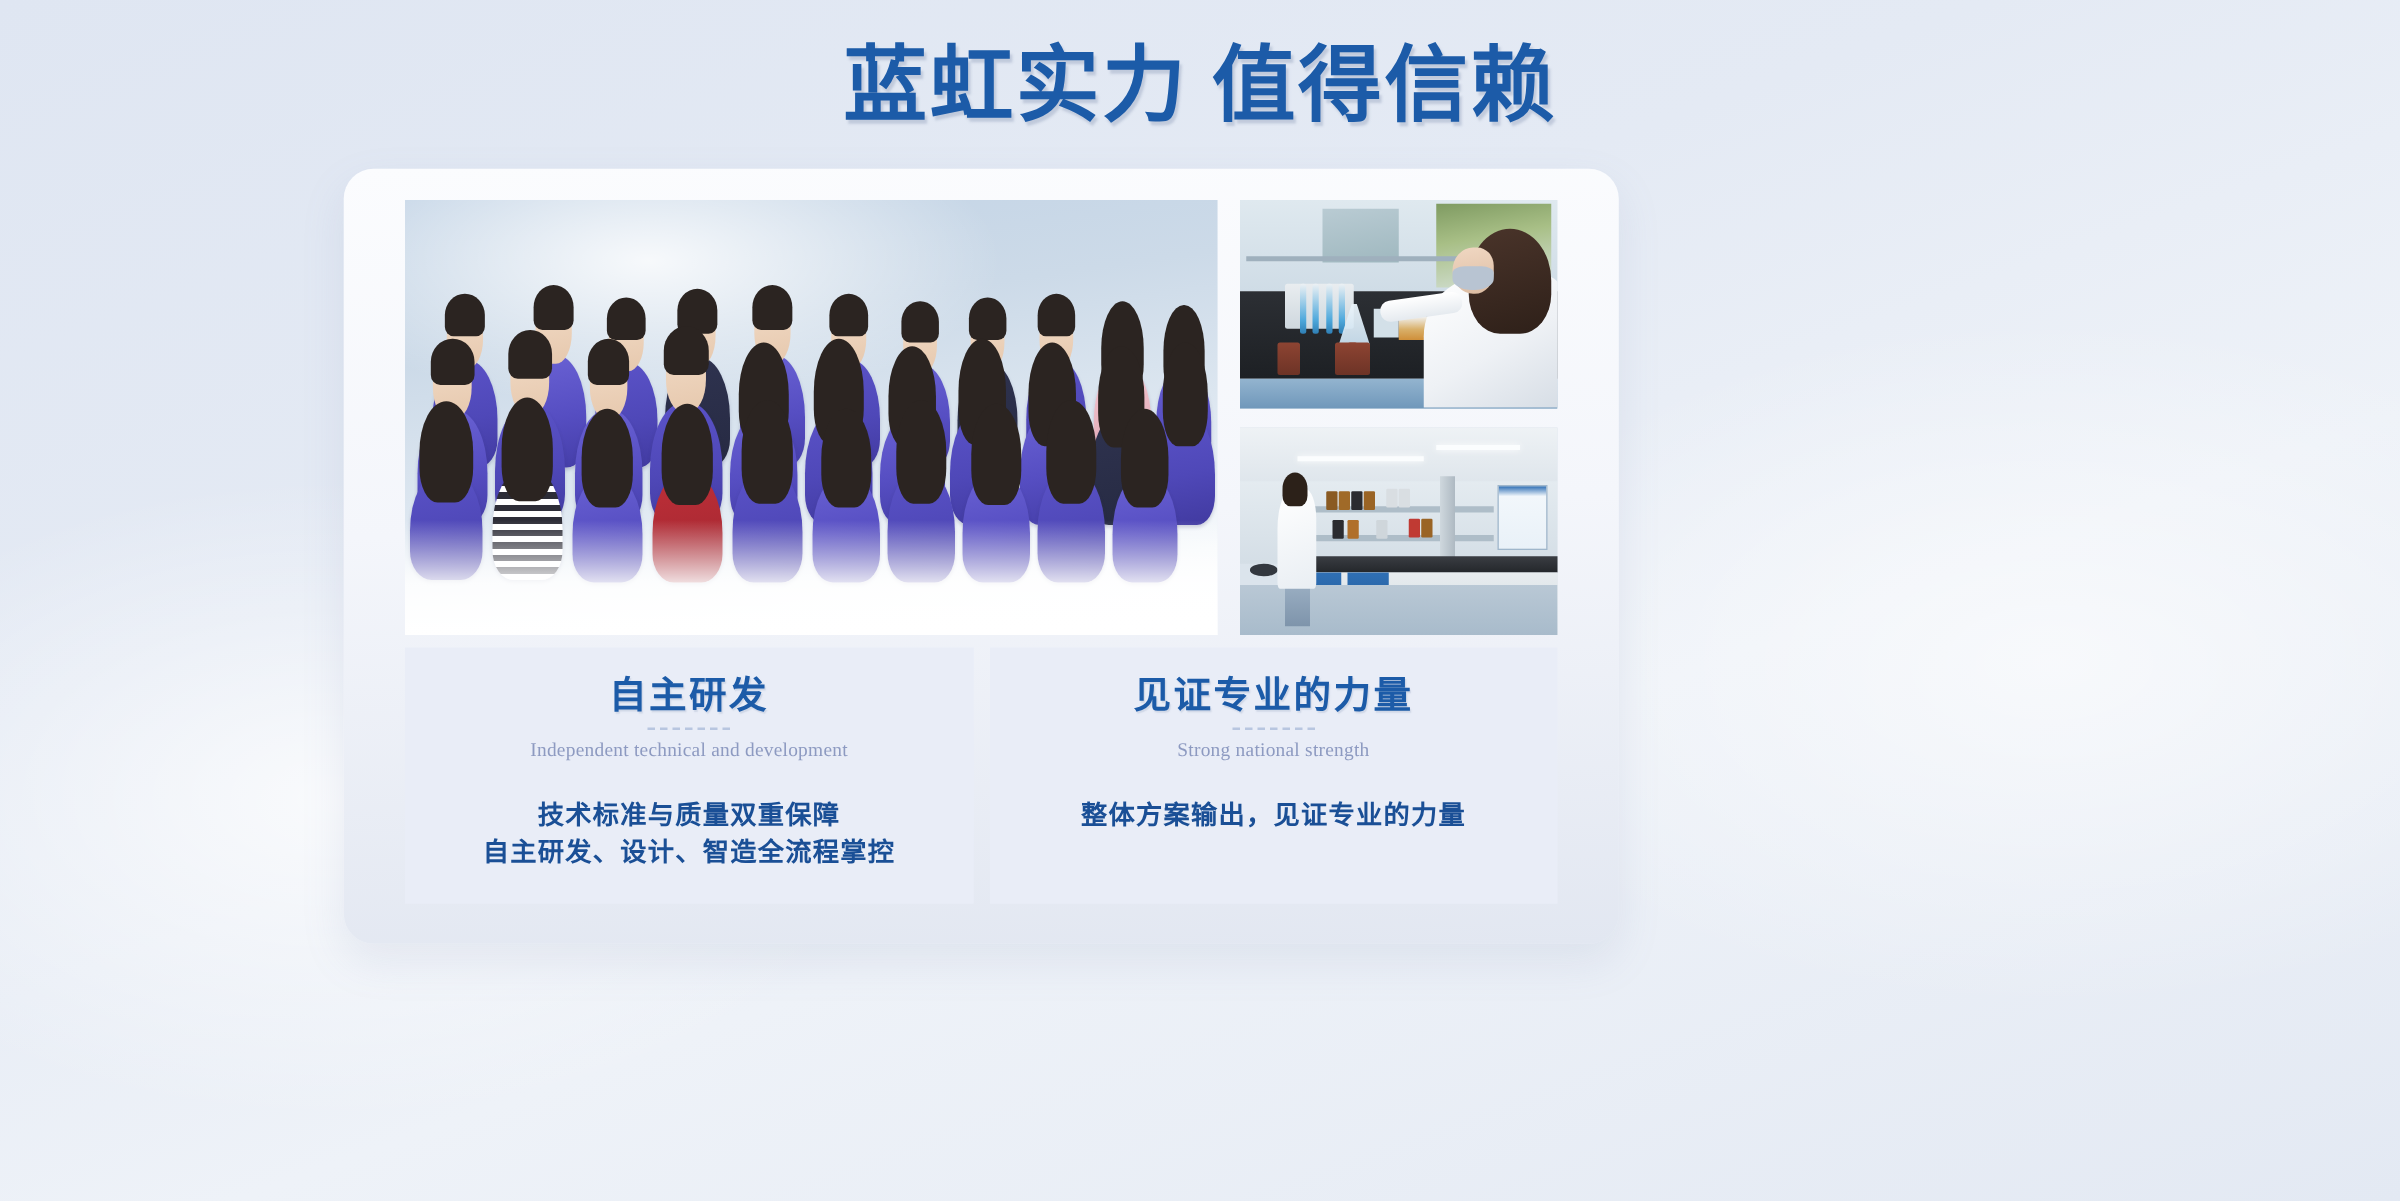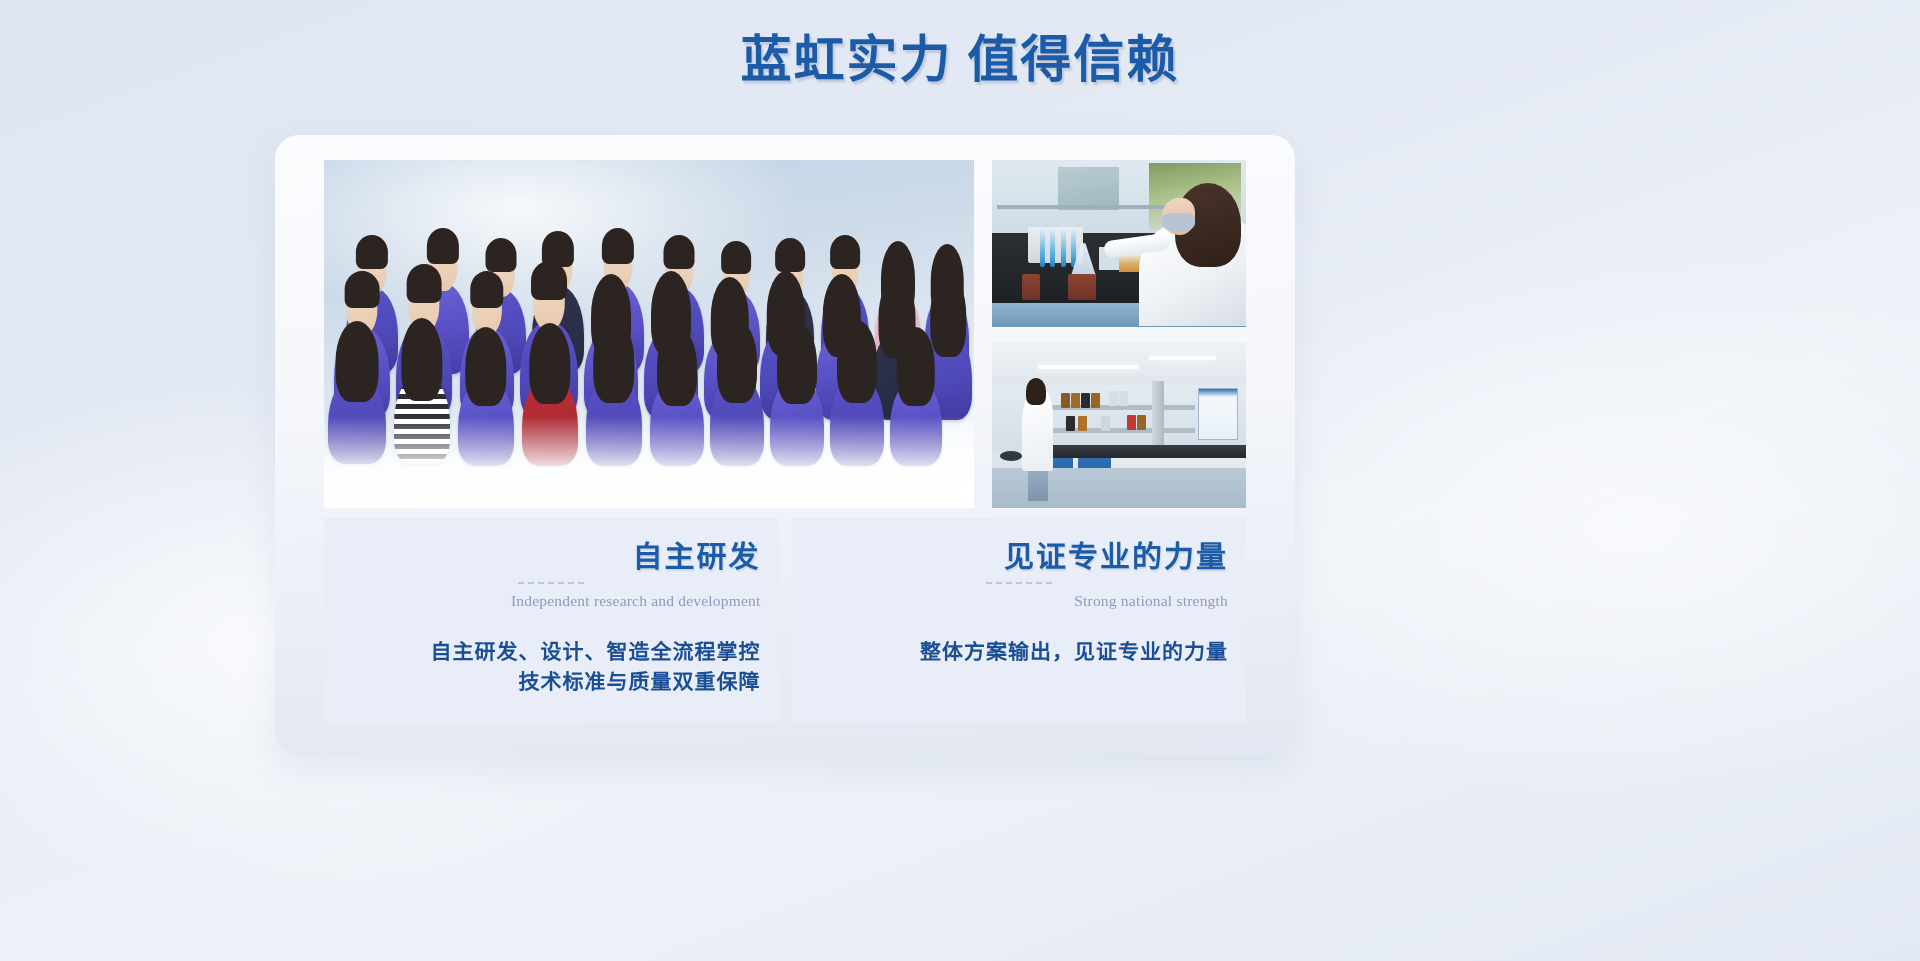--- a/index.html
+++ b/index.html
@@ -35,21 +35,21 @@
 
   
   .header {
     position: absolute;
     left: 0; right: 0; top: 30px;
     text-align: center;
     z-index: 3;
   }
   .header-title {
     font-family: "Liberation Serif", "DejaVu Serif", serif;
-    font-size: 51px;
+    font-size: 67px;
     font-weight: bold;
     color: #1c5ba8;
     letter-spacing: 2px;
     line-height: 1.18;
     margin: 0;
     text-shadow: 2px 3px 2px rgba(150,165,190,.45);
   }
   .header-subtitle {
     margin: 10px 0 0 0;
     font-size: 14.5px;
@@ -313,21 +313,21 @@
     width: 922px;
     display: flex;
     gap: 13px;
   }
   .card {
     flex: 1 1 0;
     height: 205px;
     background: #e9edf7;
     box-sizing: border-box;
     padding: 22px 18px 0 18px;
-    text-align: right;
+    text-align: center;
   }
   .card-title {
     font-family: "Liberation Serif", "DejaVu Serif", serif;
     font-size: 30px;
     font-weight: bold;
     color: #1c5ba8;
     letter-spacing: 2px;
     line-height: 1.1;
     margin: 0;
     text-shadow: 1px 2px 1px rgba(160,175,200,.35);
@@ -485,24 +485,24 @@
       <h2 class="card-title">自主研发</h2>
       <div class="card-dots">
         <span></span>
           <span></span>
           <span></span>
           <span></span>
           <span></span>
           <span></span>
           <span></span>
       </div>
-      <p class="card-sub">Independent research and development</p>
+      <p class="card-sub">Independent technical and development</p>
       <p class="card-body">
+        <span class="line">技术标准与质量双重保障</span>
         <span class="line">自主研发、设计、智造全流程掌控</span>
-        <span class="line">技术标准与质量双重保障</span>
       </p>
     </div>
 
     <div class="card">
       <h2 class="card-title">见证专业的力量</h2>
       <div class="card-dots">
         <span></span>
           <span></span>
           <span></span>
           <span></span>

